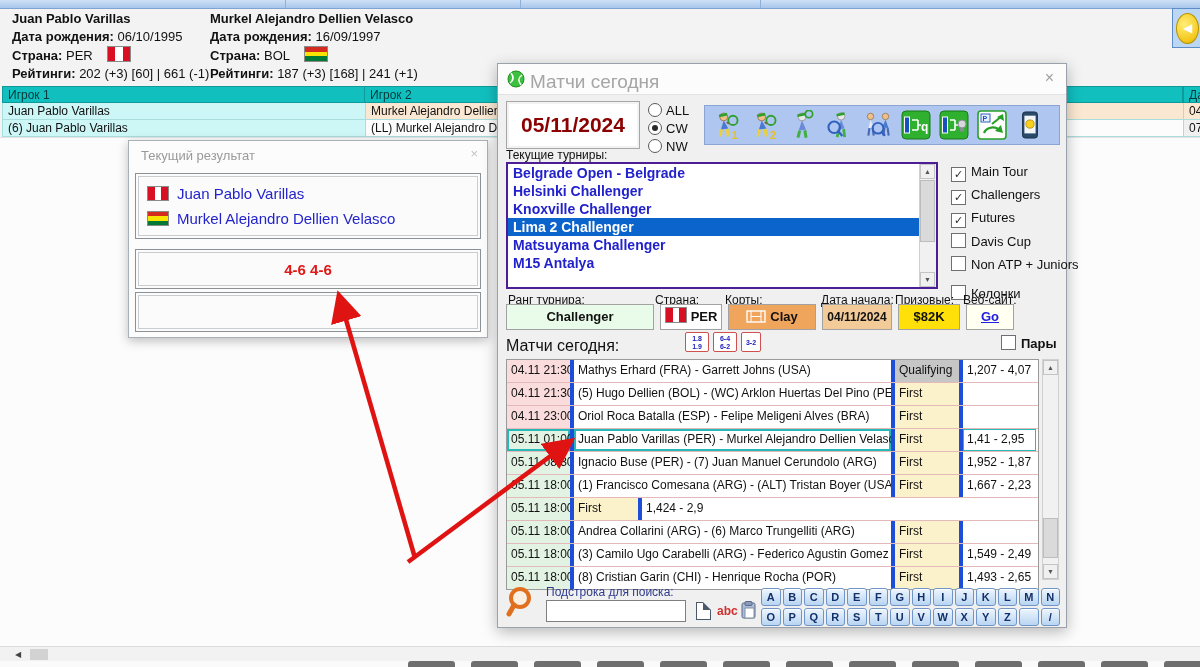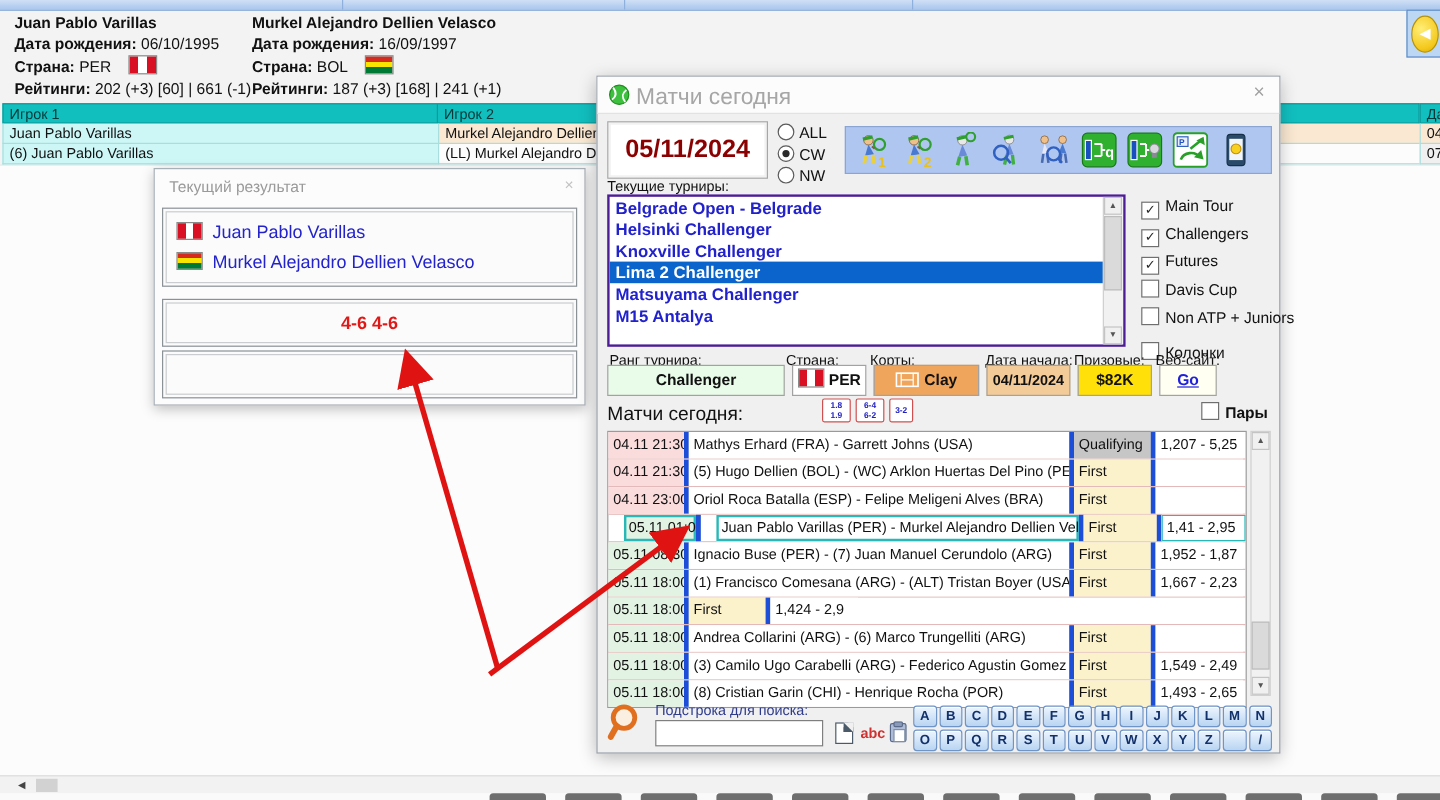--- a/index.html
+++ b/index.html
@@ -102,21 +102,21 @@
   .mrow:last-child{border-bottom:none;}
   .mcell{box-sizing:border-box;border-right:4px solid #1d4ed8;line-height:21px;font-size:12px;
          white-space:nowrap;overflow:hidden;padding-left:4px;}
   .mc-time{width:67px;}
   .mc-players{width:321px;background:#FFF;}
   .mc-round{width:68px;background:#FBF2CC;}
   .mc-odds{width:73px;border-right:none;background:#FFF;}
   .t-pink{background:#FBDCDC;}
   .t-green{background:#E3F3E3;}
   .round-q{background:#C6C6C6;}
-  .sel-teal2{box-shadow:inset 0 0 0 2px #28B8B8;margin-left:13px;}
+  .sel-teal2{box-shadow:inset 0 0 0 2px #28B8B8;}
   .sel-teal1{box-shadow:inset 0 0 0 1px #28B8B8;}
   #mtable-scroll{left:544px;top:295px;width:17px;height:221px;background:#F1F1F1;border:1px solid #D0D0D0;box-sizing:border-box;}
 
   #search-label{left:48px;top:521px;font-size:12px;color:#2F3C8C;}
   #search-input{left:48px;top:536px;width:140px;height:22px;background:#FFF;border:1px solid #7F7F7F;box-sizing:border-box;
                 font-size:12px;padding:0 4px;font-family:inherit;}
   #doc-ico{left:198px;top:538px;width:13px;height:16px;background:#FFF;border:1px solid #4A5A6A;cursor:pointer;}
   #doc-ico::after{content:"";position:absolute;right:-1px;top:-1px;border:4px solid;border-color:#F0F0F0 #F0F0F0 #4A5A6A #4A5A6A;}
   #abc-ico{left:219px;top:540px;color:#D03030;font-weight:bold;font-size:12px;cursor:pointer;}
   #clip-ico{left:243px;top:537px;cursor:pointer;}
@@ -355,21 +355,21 @@
   <div class="odds-btn single" style="left:243px;width:20px">
       <div style="line-height:15px">3-2</div>
     </div>
   <div class="chk-row" id="pairs-row"><span class="cbox"></span><span class="chk-bold">Пары</span></div>
 
   <div class="abs" id="mtable">
     <div class="mrow">
       <div class="mcell mc-time t-pink">04.11 21:30</div>
       <div class="mcell mc-players">Mathys Erhard (FRA) - Garrett Johns (USA)</div>
       <div class="mcell mc-round round-q">Qualifying</div>
-      <div class="mcell mc-odds">1,207 - 5,25</div>
+      <div class="mcell mc-odds">1,207 - 4,07</div>
     </div>
     <div class="mrow">
       <div class="mcell mc-time t-pink">04.11 21:30</div>
       <div class="mcell mc-players">(5) Hugo Dellien (BOL) - (WC) Arklon Huertas Del Pino (PER)</div>
       <div class="mcell mc-round">First</div>
       <div class="mcell mc-odds"></div>
     </div>
     <div class="mrow">
       <div class="mcell mc-time t-pink">04.11 23:00</div>
       <div class="mcell mc-players">Oriol Roca Batalla (ESP) - Felipe Meligeni Alves (BRA)</div>

